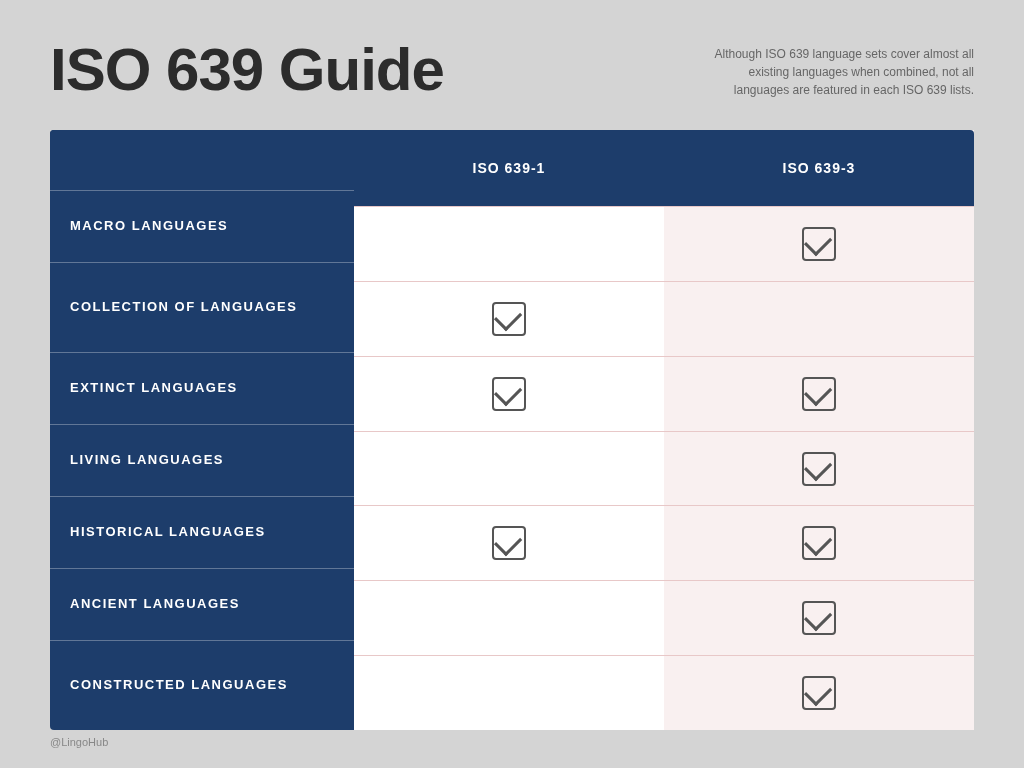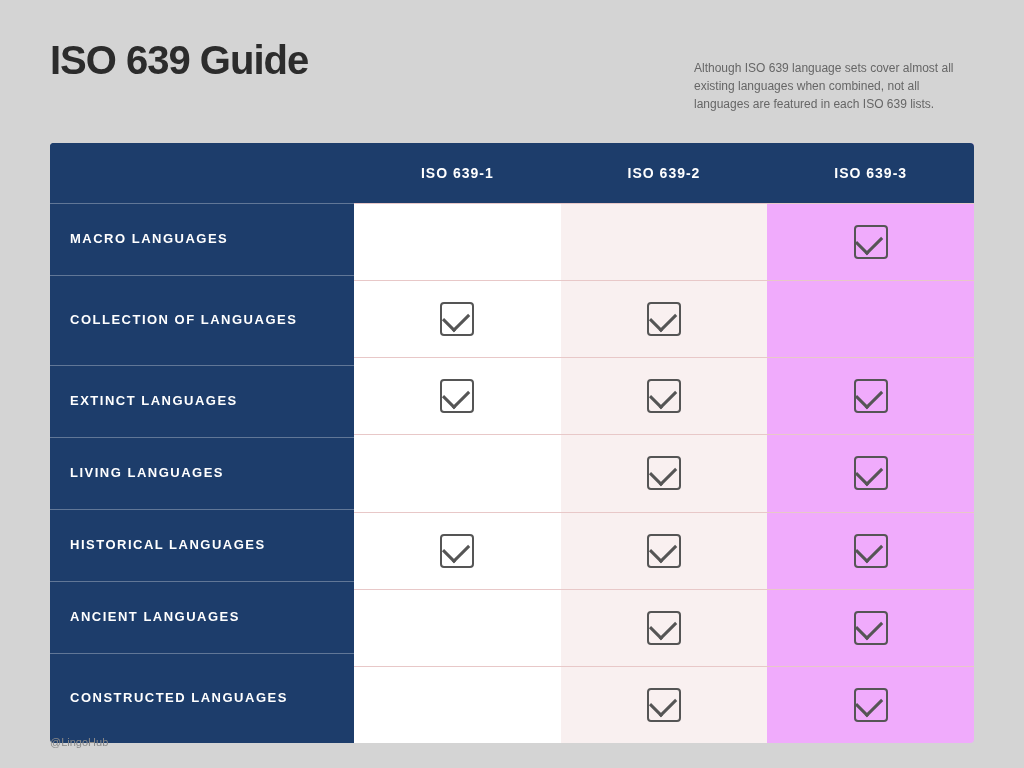--- a/index.html
+++ b/index.html
@@ -22,34 +22,34 @@
     }
 
     .header-area {
       display: flex;
       justify-content: space-between;
       align-items: flex-start;
       margin-bottom: 30px;
     }
 
     .page-title {
-      font-size: 40px;
+      font-size: 60px;
       font-weight: 900;
       color: #2c2c2c;
       letter-spacing: -1px;
       line-height: 1;
     }
 
     .header-note {
       font-size: 12px;
       color: #666;
-      text-align: left;
+      text-align: right;
       max-width: 280px;
       line-height: 1.5;
-      margin-top: 19px;
+      margin-top: 5px;
     }
 
     .table-wrapper {
       display: flex;
       width: 100%;
     }
 
     
     .label-col {
       background: #1d3d6b;
@@ -103,21 +103,21 @@
     .data-col:nth-child(2) {
       background: #f9f0f0;
     }
     .data-col:nth-child(3) {
       background: #f0abfc;
       border-radius: 0 4px 4px 0;
     }
 
     .col-header {
       background: #1d3d6b;
-      height: 60px;
+      height: 76px;
       display: flex;
       align-items: center;
       justify-content: center;
       color: #ffffff;
       font-size: 14px;
       font-weight: 700;
       letter-spacing: 1px;
     }
 
     .data-col:last-child .col-header {
@@ -229,42 +229,20 @@
             <div class="checkbox-icon"></div>
           </div>
           <div class="data-cell"></div>
           <div class="data-cell">
             <div class="checkbox-icon"></div>
           </div>
           <div class="data-cell"></div>
           <div class="data-cell double-line"></div>
         </div>
       <div class="data-col">
-        <div class="col-header">ISO 639-2</div>
-      <div class="data-cell"></div>
-          <div class="data-cell double-line">
-            <div class="checkbox-icon"></div>
-          </div>
-          <div class="data-cell">
-            <div class="checkbox-icon"></div>
-          </div>
-          <div class="data-cell">
-            <div class="checkbox-icon"></div>
-          </div>
-          <div class="data-cell">
-            <div class="checkbox-icon"></div>
-          </div>
-          <div class="data-cell">
-            <div class="checkbox-icon"></div>
-          </div>
-          <div class="data-cell double-line">
-            <div class="checkbox-icon"></div>
-          </div>
-        </div>
-      <div class="data-col">
         <div class="col-header">ISO 639-3</div>
       <div class="data-cell">
             <div class="checkbox-icon"></div>
           </div>
           <div class="data-cell double-line"></div>
           <div class="data-cell">
             <div class="checkbox-icon"></div>
           </div>
           <div class="data-cell">
             <div class="checkbox-icon"></div>

